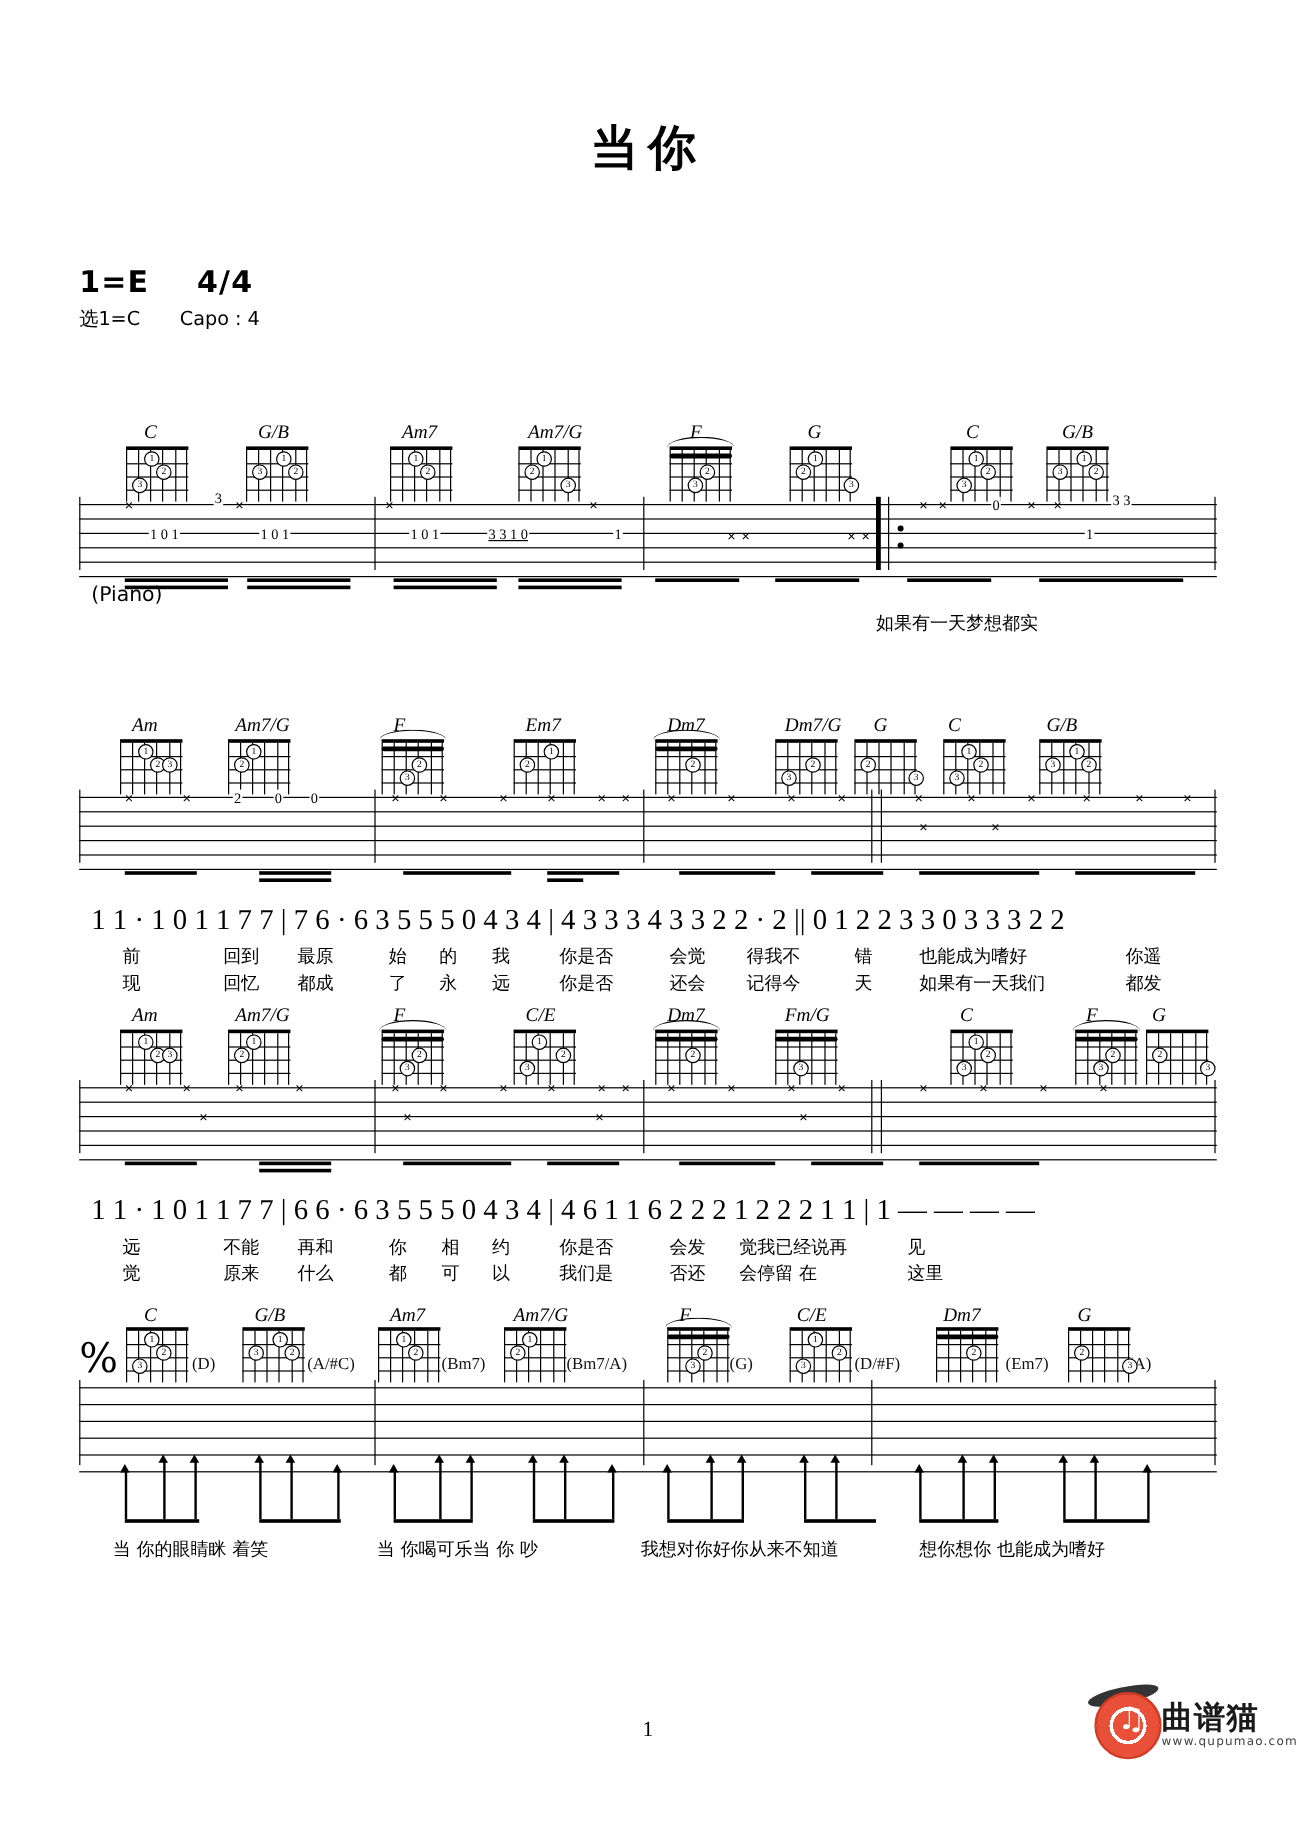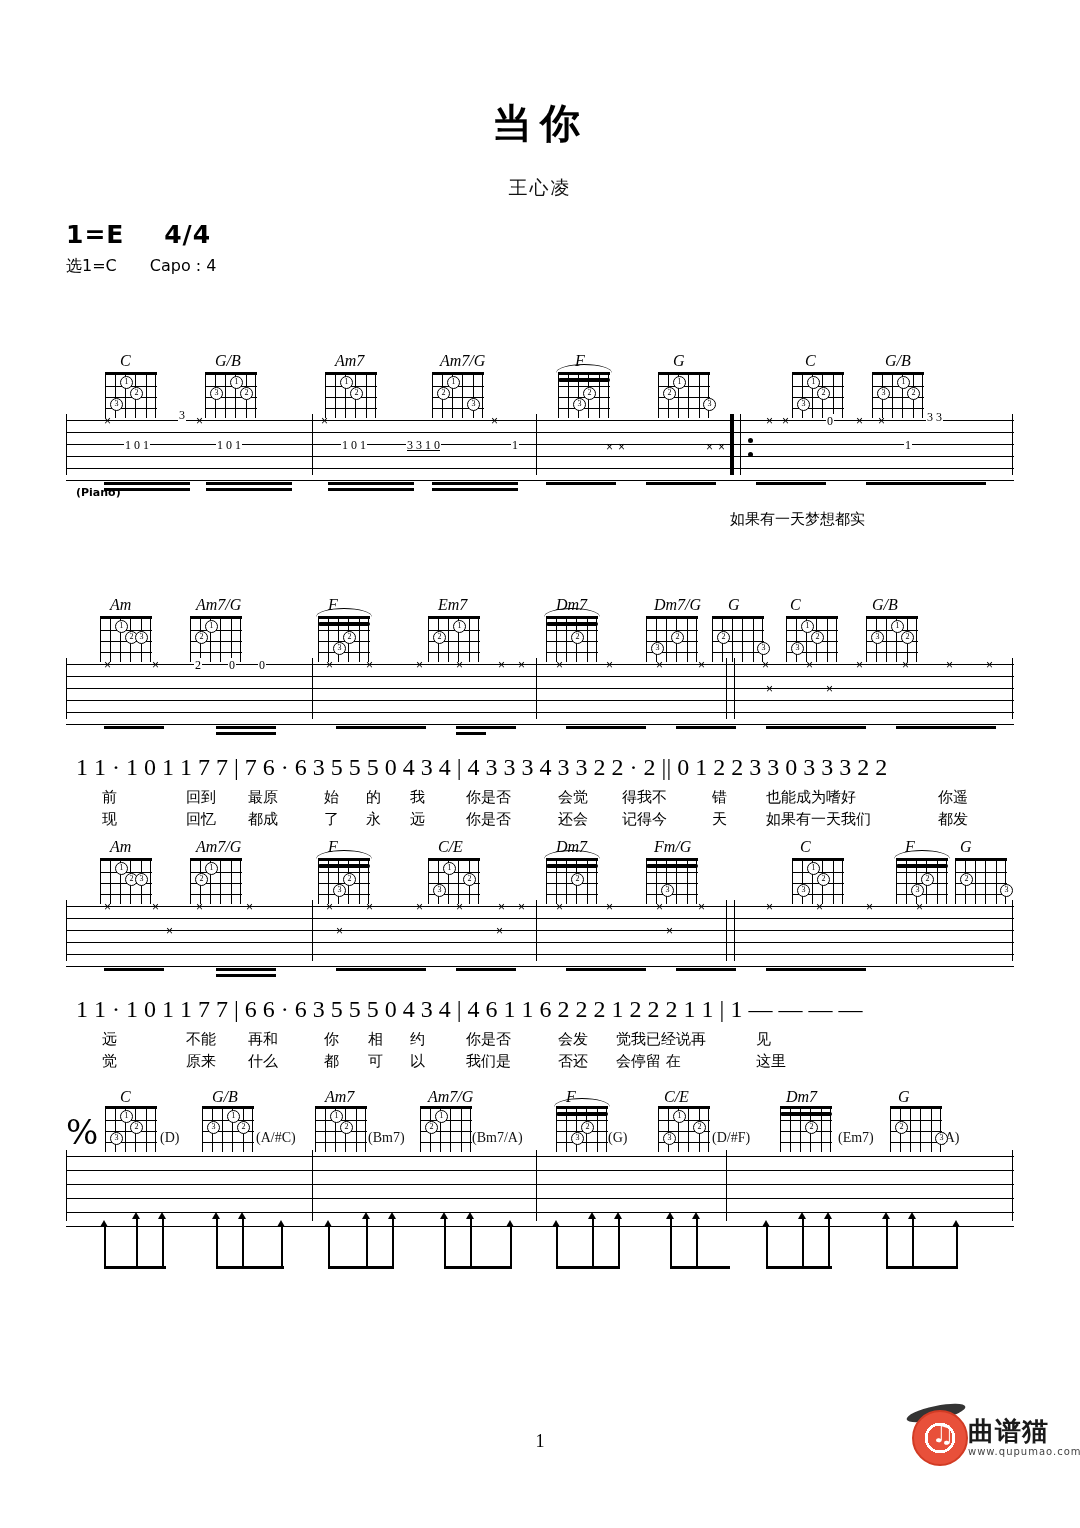--- a/index.html
+++ b/index.html
@@ -94,21 +94,20 @@
   .logo .sub{position:absolute;left:56px;top:40px;font-family:"DejaVu Sans", sans-serif;
     font-size:10px;color:#444;letter-spacing:1px;}
   .swoosh{position:absolute;left:-6px;top:0;width:60px;height:14px;background:#111;border-radius:50%;transform:rotate(-12deg);opacity:.85;}
 </style>
 </head>
 <body>
 
 <div class="page">
 
   <div class="title">当你</div>
-  <div class="artist">王心凌</div>
 
   <div class="key-line">
     <span>1=E</span>
     <span class="beat">4/4</span>
   </div>
   <div class="capo-line">
     <span>选1=C</span>
     <span class="capo">Capo : 4</span>
   </div>
 
@@ -312,21 +311,21 @@
       <div class="beam" style="left:580px;top:6px;width:70px;"></div>
       <div class="beam" style="left:690px;top:6px;width:70px;"></div>
       <div class="beam" style="left:800px;top:6px;width:120px;"></div>
     </div>
 
 
     <div class="lyric" style="height:22px;">
       <span class="l" style="left:664px;">如果有一天梦想都实</span>
     </div>
     <div class="lyric" style="height:22px;">
-      <span class="l" style="left:10px;top:-46px;font-weight:bold;font-size:11px;">(Piano)</span>
+      <span class="l" style="left:10px;top:-46px;font-weight:normal;font-size:17px;">(Piano)</span>
     </div>
   </div>
 
   <div class="system" style="top:596px;">
     <div class="chordrow">
       <span class="chordname" style="left:110px;top:0;">Am</span>
       <span class="chordname" style="left:196px;top:0;">Am7/G</span>
       <span class="chordname" style="left:328px;top:0;">F</span>
       <span class="chordname" style="left:438px;top:0;">Em7</span>
       <span class="chordname" style="left:556px;top:0;">Dm7</span>
@@ -1038,20 +1037,26 @@
       <div class="beam" style="left:150px;top:48px;width:68px;"></div>
       <div class="beam" style="left:262px;top:48px;width:66px;"></div>
       <div class="beam" style="left:378px;top:48px;width:68px;"></div>
       <div class="beam" style="left:490px;top:48px;width:64px;"></div>
       <div class="beam" style="left:604px;top:48px;width:60px;"></div>
       <div class="beam" style="left:700px;top:48px;width:66px;"></div>
       <div class="beam" style="left:820px;top:48px;width:72px;"></div>
     </div>
 
 
+    <div class="lyric" style="height:24px;margin-top:6px;">
+      <span class="l" style="left:28px;">当 你的眼睛眯 着笑</span>
+      <span class="l" style="left:248px;">当 你喝可乐当 你 吵</span>
+      <span class="l" style="left:468px;">我想对你好你从来不知道</span>
+      <span class="l" style="left:700px;">想你想你 也能成为嗜好</span>
+    </div>
   </div>
 
   <div class="pagenum">1</div>
 
   <div class="logo">
     <div class="swoosh"></div>
     <div class="disc"></div>
     <div class="note">♫</div>
     <div class="txt">曲谱猫</div>
     <div class="sub">www.qupumao.com</div>

